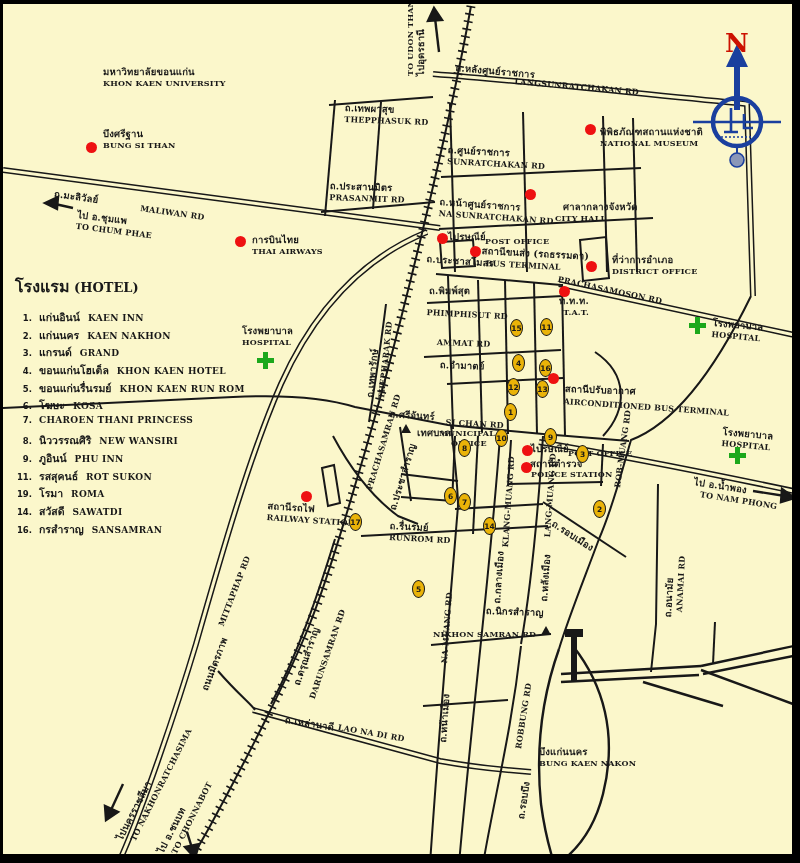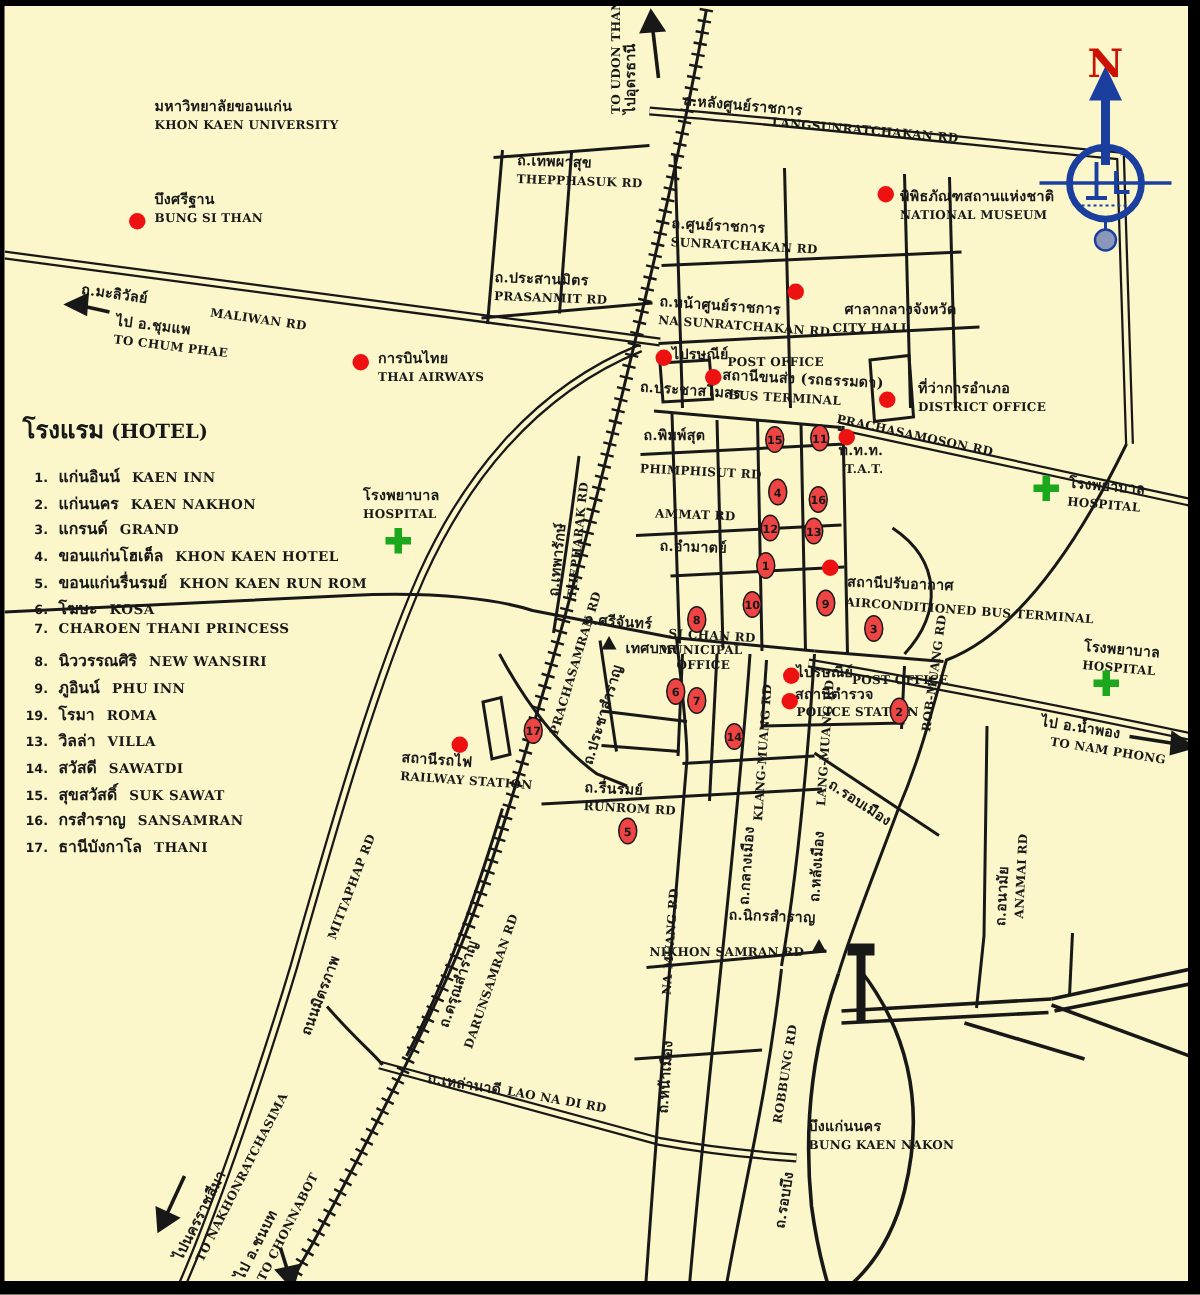--- a/index.html
+++ b/index.html
@@ -10,22 +10,22 @@
   .lbl{position:absolute;font:bold 8px "DejaVu Serif",serif;color:#181818;white-space:nowrap;
        transform-origin:0 0;line-height:1.25;letter-spacing:.2px;}
   .lbl .th,.lbl.th{font-size:9.5px;font-family:"DejaVu Serif",serif;}
   .lbl .en,.lbl.en{font-size:8px;}
   .lbl span{display:block;}
   .dot{position:absolute;width:11px;height:11px;border-radius:50%;background:#EE1111;}
   .cross{position:absolute;width:17px;height:17px;}
   .cross::before{content:"";position:absolute;left:0;top:6px;width:17px;height:5px;background:#1CA81C;}
   .cross::after{content:"";position:absolute;left:6px;top:0;width:5px;height:17px;background:#1CA81C;}
   .mc{position:absolute;width:13px;height:18px;border:1.3px solid #181818;border-radius:50%;
-      background:#ef4444;font:bold 7.5px "DejaVu Sans",sans-serif;color:#181818;
-      display:flex;align-items:center;justify-content:center;box-sizing:border-box;}
+      background:#eab308;font:bold 7.5px "DejaVu Sans",sans-serif;color:#181818;
+      display:flex;align-items:center;justify-content:center;box-sizing:border-box;margin-top:35px;}
   .tri{position:absolute;width:0;height:0;border-left:5px solid transparent;
        border-right:5px solid transparent;border-bottom:9px solid #181818;}
   #legend{position:absolute;left:12px;top:270px;width:270px;}
   #legend .ttl{font:bold 13px "DejaVu Serif",serif;margin-bottom:10px;color:#181818;}
   #legend .ttl .bigth{font-size:16px;}
   #legend .row{display:flex;align-items:baseline;height:17.65px;color:#181818;}
   #legend .num{width:17px;text-align:right;margin-right:7px;font:bold 8.5px "DejaVu Sans",sans-serif;}
   #legend .hth{font:bold 10.5px "DejaVu Serif",serif;margin-right:8px;}
   #legend .hen{font:bold 9px "DejaVu Serif",serif;letter-spacing:.3px;}
   .cN{position:absolute;font:bold 26px "DejaVu Serif",serif;color:#CC1100;}
@@ -205,48 +205,38 @@
         <span class="num">8.</span>
         <span class="hth">นิววรรณศิริ</span>
         <span class="hen">NEW WANSIRI</span>
       </div>
   <div class="row">
         <span class="num">9.</span>
         <span class="hth">ภูอินน์</span>
         <span class="hen">PHU INN</span>
       </div>
   <div class="row">
+        <span class="num">11.</span>
+        <span class="hth">รสสุคนธ์</span>
+        <span class="hen">ROT SUKON</span>
+      </div>
+  <div class="row">
         <span class="num">19.</span>
         <span class="hth">โรมา</span>
         <span class="hen">ROMA</span>
       </div>
   <div class="row">
-        <span class="num">13.</span>
-        <span class="hth">วิลล่า</span>
-        <span class="hen">VILLA</span>
-      </div>
-  <div class="row">
         <span class="num">14.</span>
         <span class="hth">สวัสดี</span>
         <span class="hen">SAWATDI</span>
       </div>
   <div class="row">
-        <span class="num">15.</span>
-        <span class="hth">สุขสวัสดิ์</span>
-        <span class="hen">SUK SAWAT</span>
-      </div>
-  <div class="row">
         <span class="num">16.</span>
         <span class="hth">กรสำราญ</span>
         <span class="hen">SANSAMRAN</span>
-      </div>
-  <div class="row">
-        <span class="num">17.</span>
-        <span class="hth">ธานีบังกาโล</span>
-        <span class="hen">THANI</span>
       </div>
 </div>
 
 <div class="lbl" style="left:100px;top:62px">
       <span class="th">มหาวิทยาลัยขอนแก่น</span>
       <span class="en">KHON KAEN UNIVERSITY</span>
     </div>
 <div class="lbl" style="left:100px;top:124px">
       <span class="th">บึงศรีฐาน</span>
       <span class="en">BUNG SI THAN</span>

